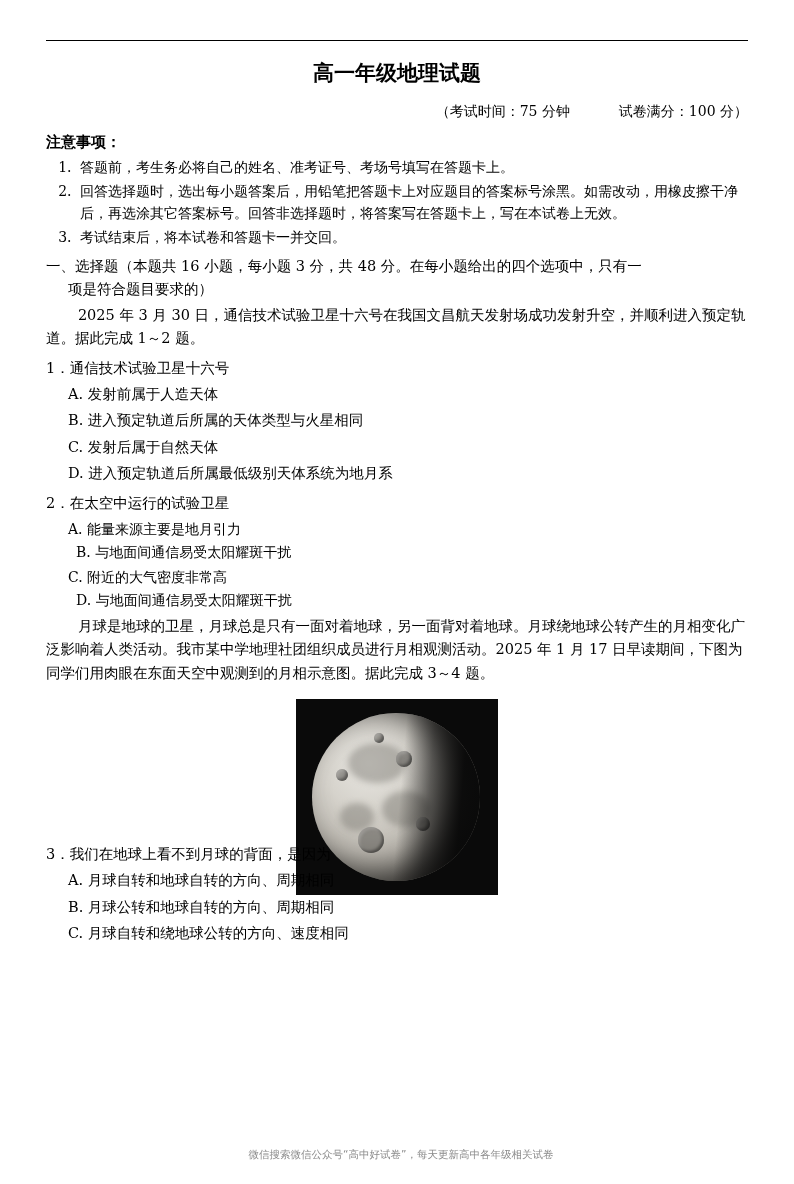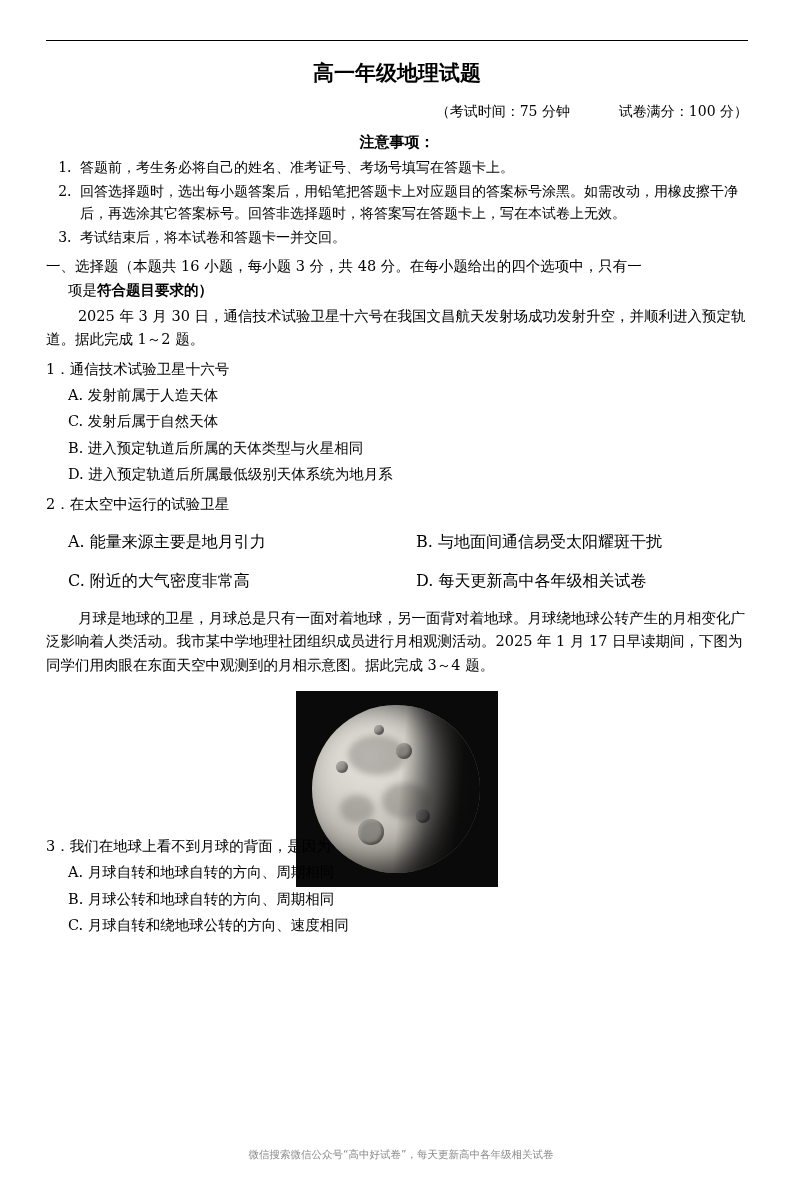--- a/index.html
+++ b/index.html
@@ -47,40 +47,39 @@
     margin: 0 0 12px 0;
   }
   .exam-meta .gap {
     display: inline-block;
     width: 40px;
   }
   .notice-title {
     font-size: 15px;
     font-weight: bold;
     margin: 0 0 4px 0;
-    text-align: center;
   }
   ol.notice-list {
     margin: 0 0 6px 0;
     padding-left: 30px;
     font-size: 14px;
     line-height: 1.62;
   }
   ol.notice-list li {
     margin-bottom: 1px;
     padding-left: 4px;
   }
   .section-heading {
     font-size: 14.5px;
     line-height: 1.62;
     margin: 2px 0 0 0;
     text-indent: 0;
   }
   .section-heading .bold {
-    font-weight: bold;
+    font-weight: normal;
   }
   .section-heading .indent2 {
     display: block;
     padding-left: 22px;
   }
   .para {
     font-size: 14.5px;
     line-height: 1.62;
     margin: 2px 0 0 0;
     text-indent: 2.2em;
@@ -91,24 +90,25 @@
     margin: 6px 0 2px 0;
   }
   .opt {
     font-size: 14.5px;
     line-height: 1.62;
     margin: 3px 0 3px 0;
     padding-left: 22px;
   }
   .opt-row {
     display: flex;
-    font-size: 16px;
-    line-height: 1.62;
-    margin: 13px 0;
+    font-size: 14px;
+    line-height: 1.62;
+    margin: 3px 0;
     padding-left: 22px;
+    flex-direction: column;
   }
   .opt-row .col {
     width: 50%;
     box-sizing: border-box;
   }
   .opt-row .col.right {
     padding-left: 8px;
   }
   .moon-wrap {
     margin: 14px 0 0 0;
@@ -195,32 +195,32 @@
     <span>一、选择题（本题共 16 小题，每小题 3 分，共 48 分。在每小题给出的四个选项中，只有一</span>
     <span class="indent2">
       <span>项是</span><span class="bold">符合题目要求的）</span>
     </span>
   </div>
 
   <div class="para">2025 年 3 月 30 日，通信技术试验卫星十六号在我国文昌航天发射场成功发射升空，并顺利进入预定轨道。据此完成 1～2 题。</div>
 
   <div class="q-stem">1．通信技术试验卫星十六号</div>
   <div class="opt">A. 发射前属于人造天体</div>
+  <div class="opt">B. 进入预定轨道后所属的天体类型与火星相同</div>
   <div class="opt">C. 发射后属于自然天体</div>
-  <div class="opt">B. 进入预定轨道后所属的天体类型与火星相同</div>
   <div class="opt">D. 进入预定轨道后所属最低级别天体系统为地月系</div>
 
   <div class="q-stem">2．在太空中运行的试验卫星</div>
   <div class="opt-row">
     <div class="col">A. 能量来源主要是地月引力</div>
     <div class="col right">B. 与地面间通信易受太阳耀斑干扰</div>
   </div>
   <div class="opt-row">
     <div class="col">C. 附近的大气密度非常高</div>
-    <div class="col right">D. 每天更新高中各年级相关试卷</div>
+    <div class="col right">D. 与地面间通信易受太阳耀斑干扰</div>
   </div>
 
   <div class="para">月球是地球的卫星，月球总是只有一面对着地球，另一面背对着地球。月球绕地球公转产生的月相变化广泛影响着人类活动。我市某中学地理社团组织成员进行月相观测活动。2025 年 1 月 17 日早读期间，下图为同学们用肉眼在东面天空中观测到的月相示意图。据此完成 3～4 题。</div>
 
   <div class="moon-wrap">
     <div class="moon-figure">
       <div class="moon-disc"></div>
       <div class="mare" style="left:52px; top:44px; width:58px; height:40px;"></div>
       <div class="mare" style="left:86px; top:92px; width:48px; height:36px;"></div>
       <div class="mare" style="left:44px; top:104px; width:34px; height:28px;"></div>

